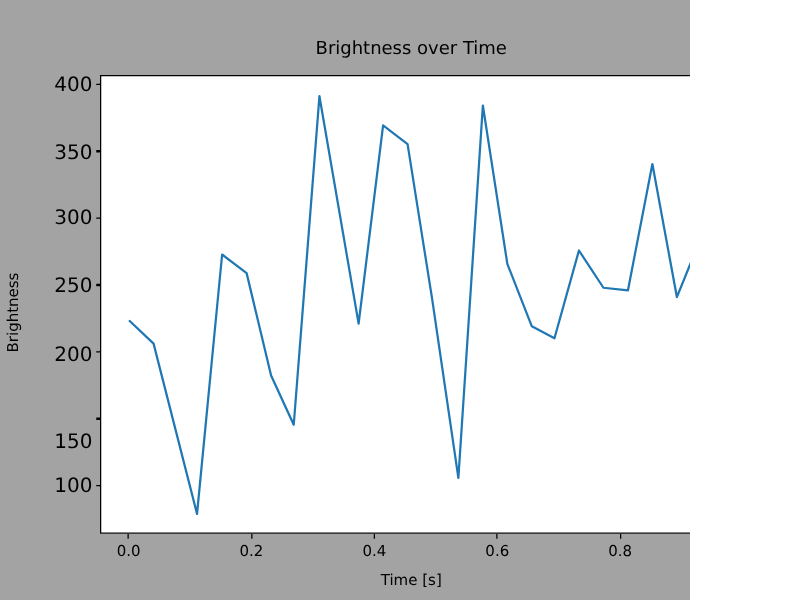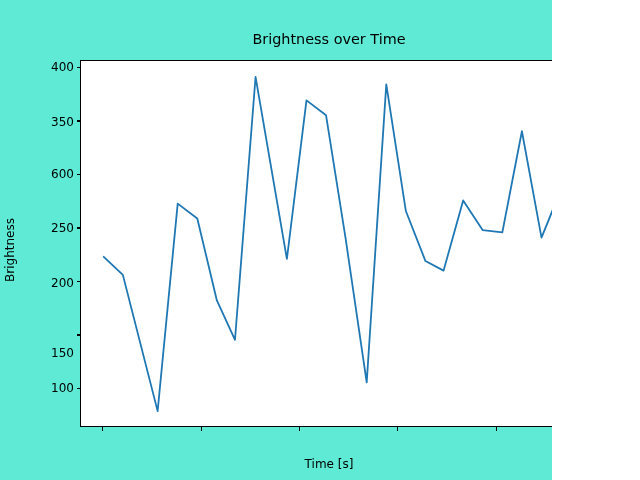--- a/index.html
+++ b/index.html
@@ -4,21 +4,21 @@
 <style>
   html, body {
     margin: 0;
     padding: 0;
     background: #ffffff;
   }
   #figure {
     position: relative;
     width: 552px;
     height: 480px;
-    background: #5eead4;
+    background: #a3a3a3;
     font-family: "DejaVu Sans", sans-serif;
     overflow: hidden;
   }
   #chart-title {
     position: absolute;
     left: 80px;
     top: 30px;
     width: 498px;
     text-align: center;
     font-size: 14.4px;
@@ -41,21 +41,21 @@
     left: 0;
     top: 0;
     width: 100%;
     height: 100%;
     display: block;
   }
   .tick-label-y {
     position: absolute;
     right: 0;
     text-align: right;
-    font-size: 12px;
+    font-size: 16px;
     color: #000000;
     transform: translateY(-50%);
     white-space: nowrap;
   }
   .tick-label-x {
     position: absolute;
     top: 0;
     text-align: center;
     font-size: 12px;
     color: #000000;
@@ -126,23 +126,30 @@
   <div id="chart-title">Brightness over Time</div>
 
   <div id="ylabel">Brightness</div>
   <div id="xlabel">Time [s]</div>
 
   <div id="y-tick-labels">
       <div class="tick-label-y" style="top: 388.481px;">100</div>
       <div class="tick-label-y" style="top: 334.983px; margin-top: 18px;">150</div>
       <div class="tick-label-y" style="top: 283px;">200</div>
       <div class="tick-label-y" style="top: 227.985px;">250</div>
-      <div class="tick-label-y" style="top: 174.487px;">600</div>
+      <div class="tick-label-y" style="top: 174.487px;">300</div>
       <div class="tick-label-y" style="top: 122px;">350</div>
       <div class="tick-label-y" style="top: 67.4898px;">400</div>
+    </div>
+  <div id="x-tick-labels">
+      <div class="tick-label-x" style="left: 102.86px;">0.0</div>
+      <div class="tick-label-x" style="left: 201.182px;">0.2</div>
+      <div class="tick-label-x" style="left: 299.503px;">0.4</div>
+      <div class="tick-label-x" style="left: 397.825px;">0.6</div>
+      <div class="tick-label-x" style="left: 496.147px;">0.8</div>
     </div>
   <div id="y-tick-marks">
       <div class="tick-mark-y" style="top: 387.981px; left: 76.5px;"></div>
       <div class="tick-mark-y" style="top: 334.483px; left: 76.5px;"></div>
       <div class="tick-mark-y" style="top: 280.984px; left: 76.5px;"></div>
       <div class="tick-mark-y" style="top: 227.485px; left: 76.5px;"></div>
       <div class="tick-mark-y" style="top: 173.987px; left: 76.5px;"></div>
       <div class="tick-mark-y" style="top: 120.488px; left: 76.5px;"></div>
       <div class="tick-mark-y" style="top: 66.9898px; left: 76.5px;"></div>
     </div>

